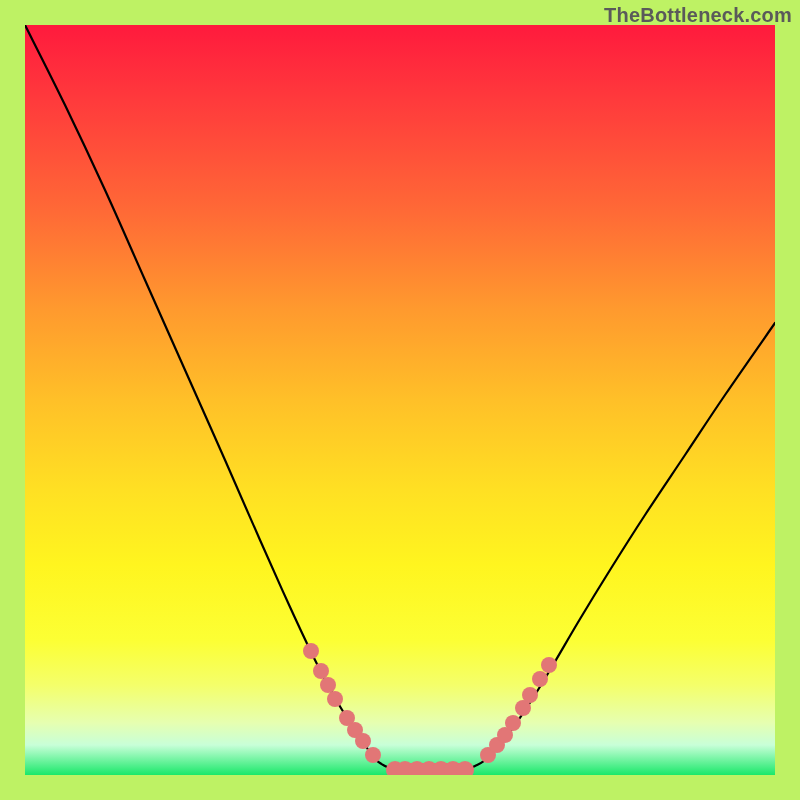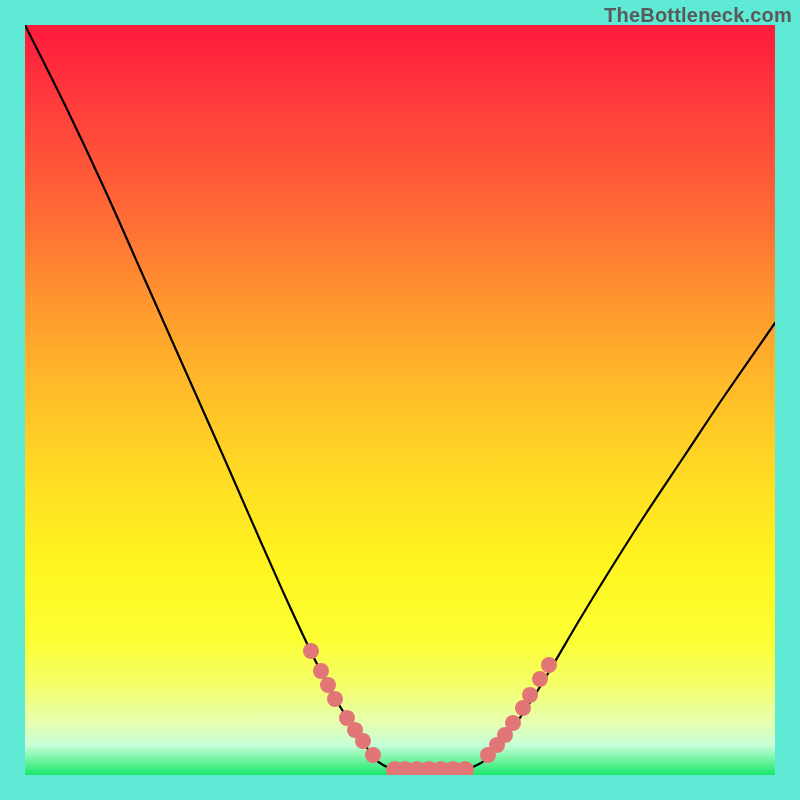--- a/index.html
+++ b/index.html
@@ -1,21 +1,21 @@
 <!DOCTYPE html>
 <html><head>
 <meta charset="utf-8">
 <style>
   * { margin: 0; padding: 0; box-sizing: border-box; }
   html, body { width: 800px; height: 800px; overflow: hidden; background: #000; }
   .frame {
     position: relative;
     width: 800px;
     height: 800px;
-    background: #5eead4;
+    background: #bef264;
   }
   .plot {
     position: absolute;
     left: 25px;
     top: 25px;
     width: 750px;
     height: 750px;
     overflow: hidden;
   }
   .gradient-bg {

